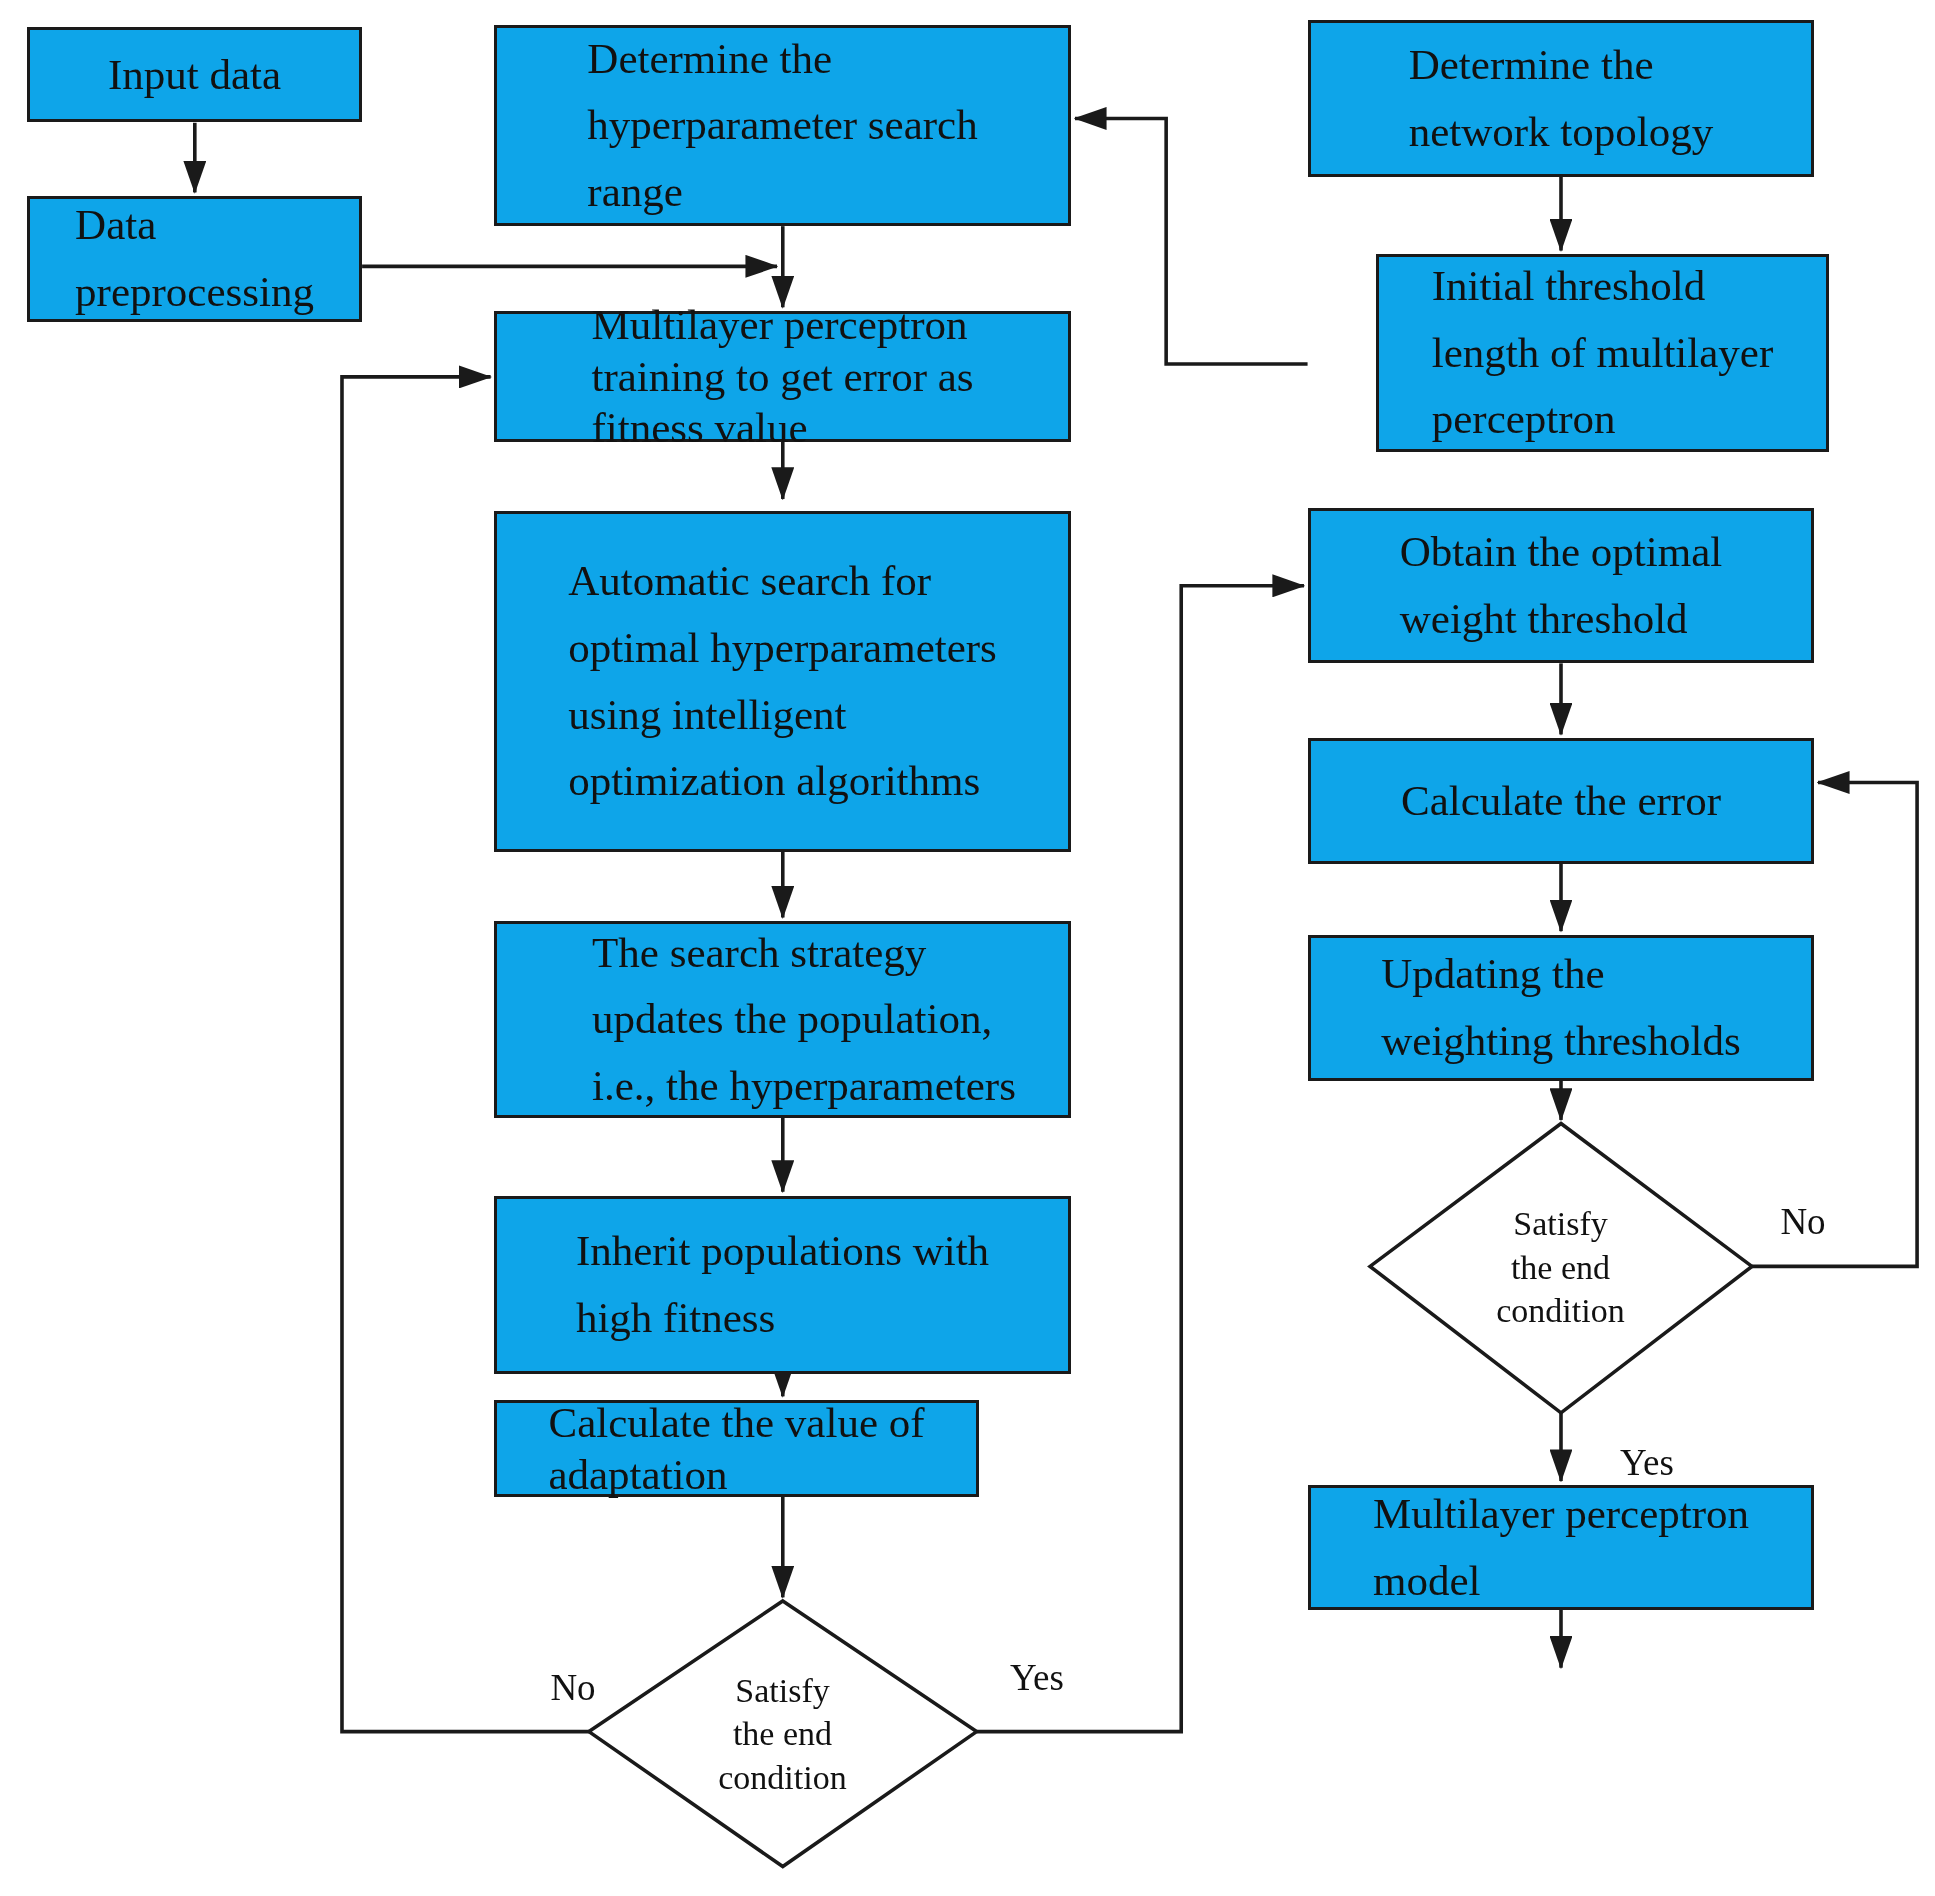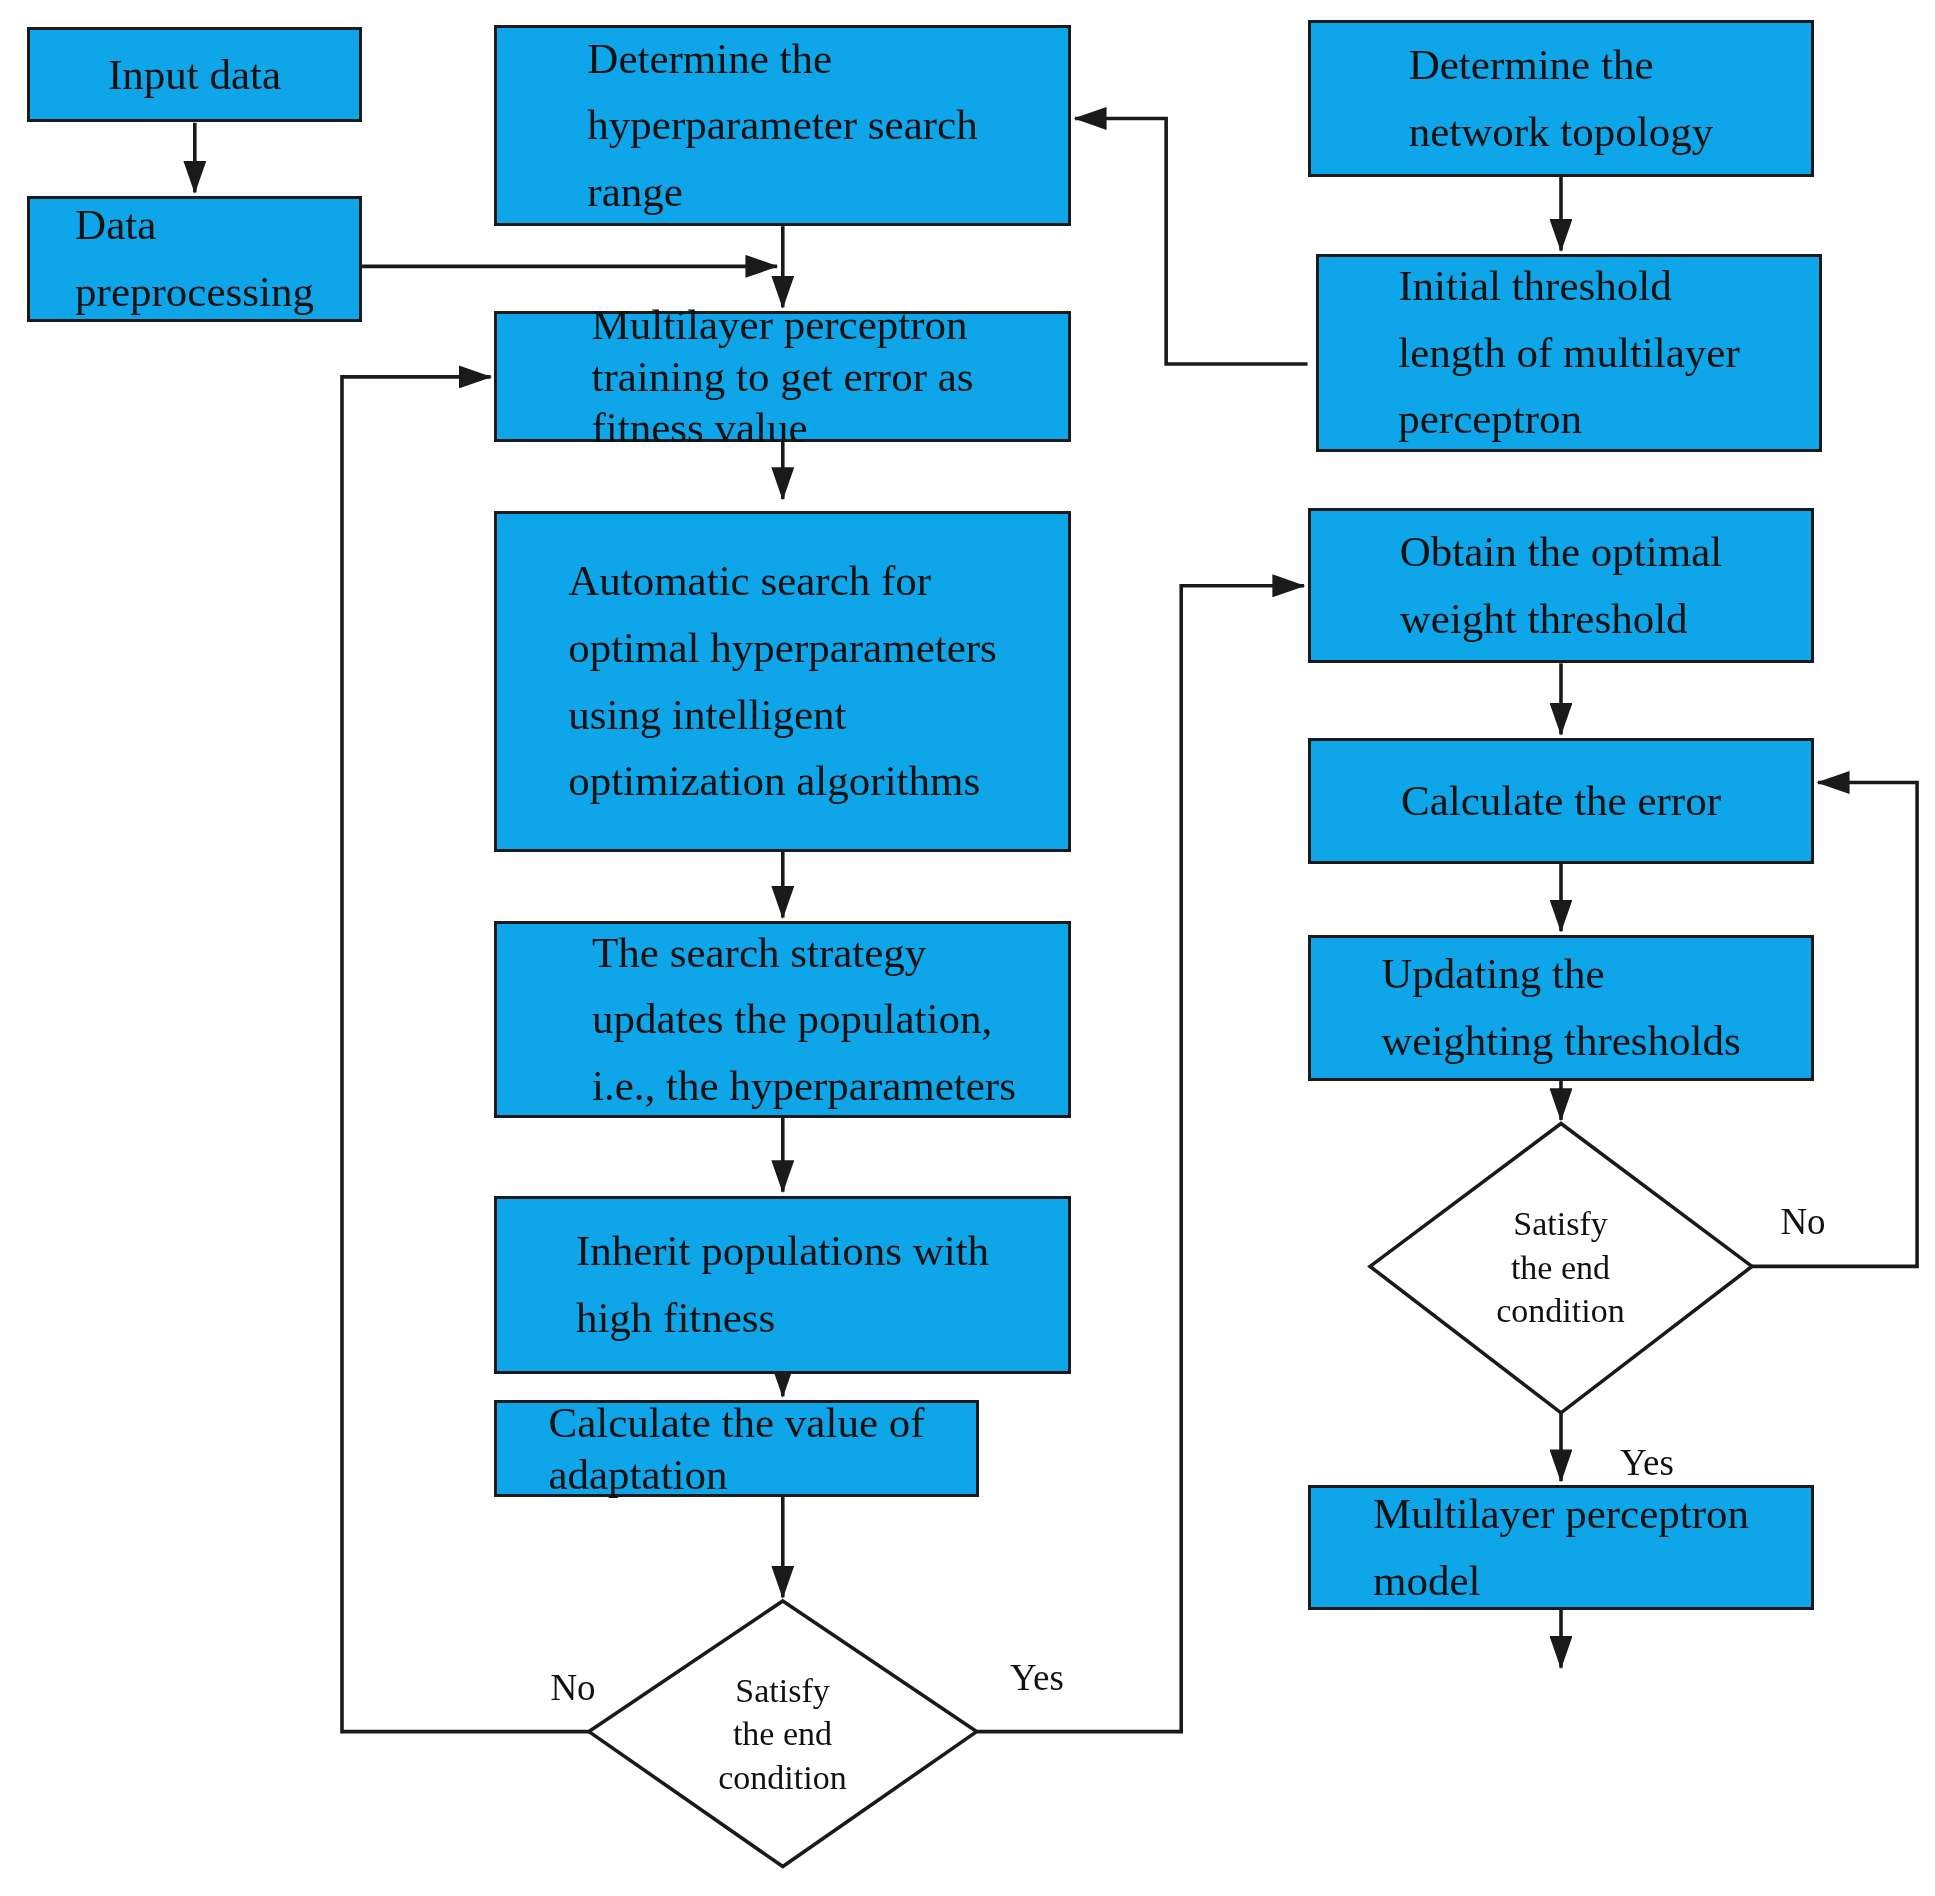--- a/index.html
+++ b/index.html
@@ -101,21 +101,21 @@
   <div class="box airy" style="left:494px; top:921px; width:577px; height:197px;padding-left:43px;">The search strategy
 updates the population,
 i.e., the hyperparameters</div>
   <div class="box airy" style="left:494px; top:1196px; width:577px; height:178px;">Inherit populations with
 high fitness</div>
   <div class="box" style="left:494px; top:1400px; width:485px; height:97px;">Calculate the value of
 adaptation</div>
 
   <div class="box airy" style="left:1308px; top:20px; width:506px; height:157px;">Determine the
 network topology</div>
-  <div class="box airy" style="left:1316px; top:254px; width:506px; height:198px;">Initial threshold
+  <div class="box airy" style="left:1376px; top:254px; width:453px; height:198px;">Initial threshold
 length of multilayer
 perceptron</div>
   <div class="box airy" style="left:1308px; top:508px; width:506px; height:155px;">Obtain the optimal
 weight threshold</div>
   <div class="box" style="left:1308px; top:738px; width:506px; height:126px;">Calculate the error</div>
   <div class="box airy" style="left:1308px; top:935px; width:506px; height:146px;">Updating the
 weighting thresholds</div>
   <div class="box airy" style="left:1308px; top:1485px; width:506px; height:125px;">Multilayer perceptron
 model</div>
 

